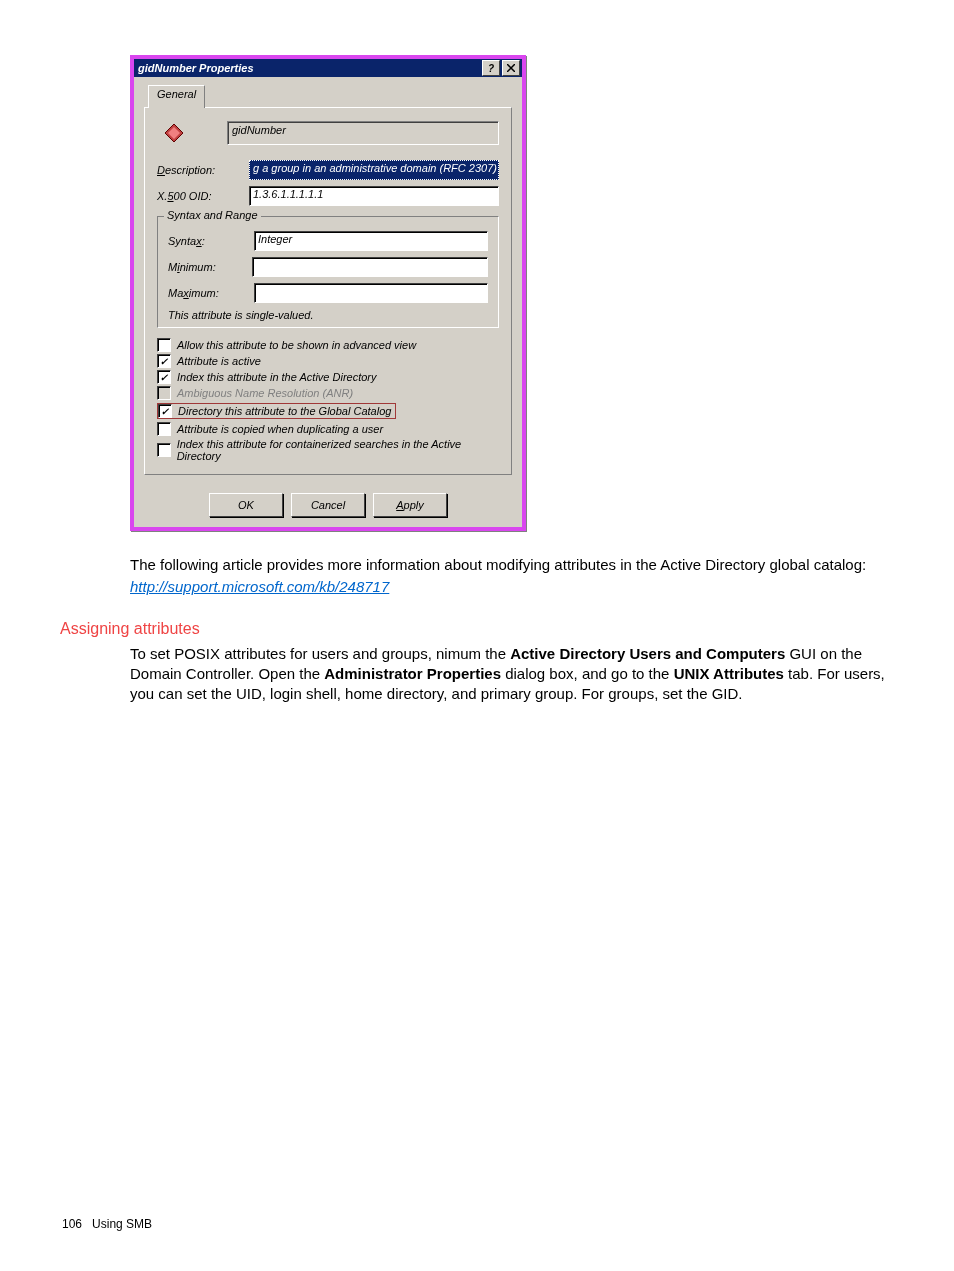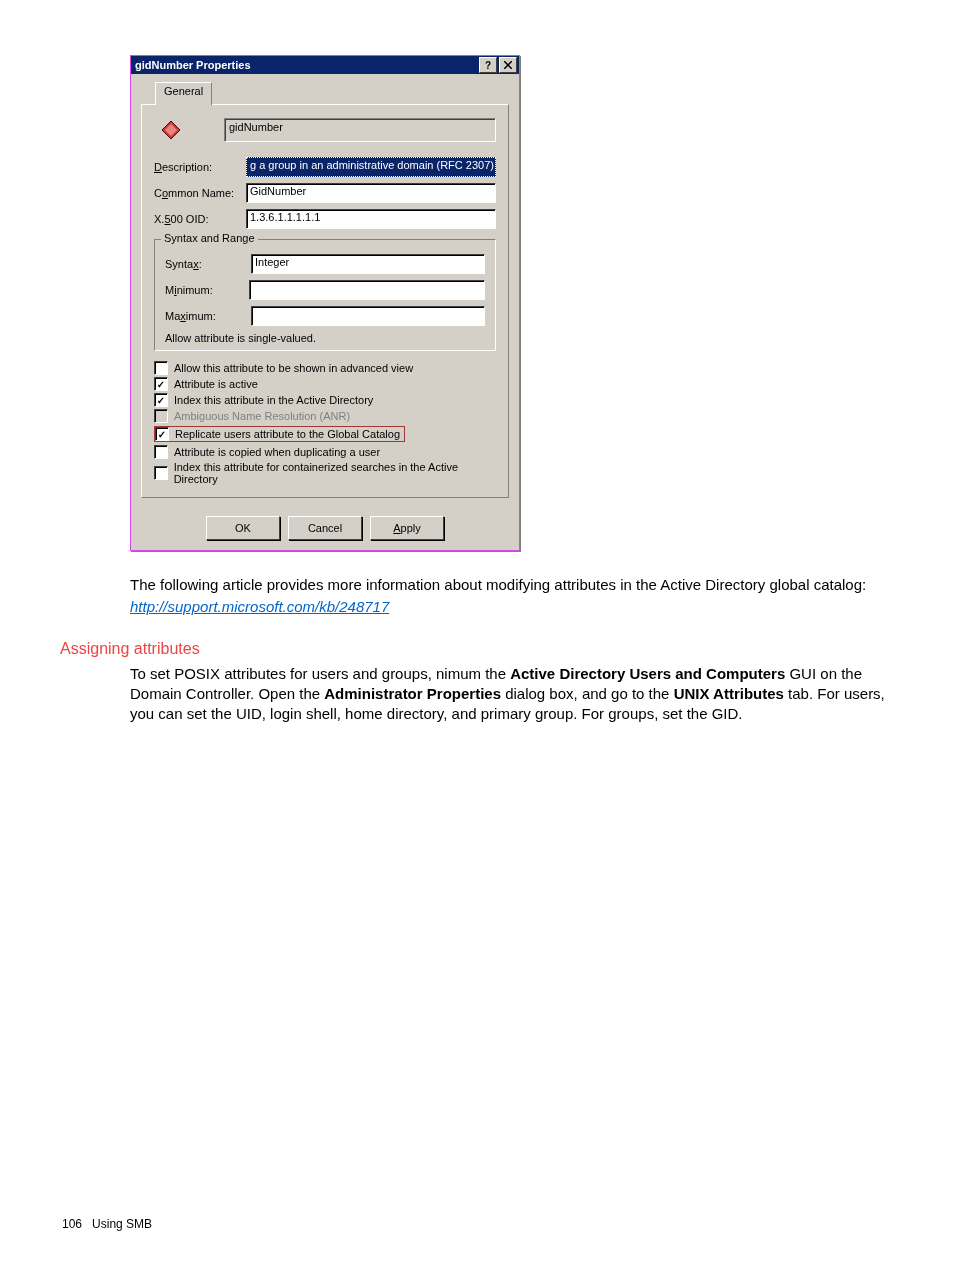--- a/index.html
+++ b/index.html
@@ -12,25 +12,26 @@
     position: relative;
     color: #000;
   }
   .page-wrap {
     padding: 55px 60px 0 60px;
   }
   
   .dialog {
     width: 388px;
     margin-left: 70px;
-    border: 1px solid #d946ef;
+    border: 4px solid #d946ef;
     background: #d4d0c8;
     font-family: Tahoma, Arial, sans-serif;
     font-size: 11px;
     box-shadow: 1px 1px 0 #808080;
+    font-style: italic;
   }
   .titlebar {
     background: #0a246a;
     background: linear-gradient(90deg,#0a246a,#0a246a);
     color: #fff;
     display: flex;
     align-items: center;
     height: 18px;
     padding: 0 2px;
     font-weight: bold;
@@ -45,21 +46,21 @@
     color: #000;
     font-size: 10px;
     font-weight: bold;
     display: flex; align-items: center; justify-content: center;
     margin-left: 2px;
   }
   .dlg-body { padding: 8px 10px 10px 10px; }
   .tabrow { height: 22px; position: relative; }
   .tab {
     position: absolute;
-    top: 0; left: 14px;
+    top: 0; left: 4px;
     height: 20px;
     padding: 2px 8px 0 8px;
     border: 1px solid #fff;
     border-right-color:#808080;
     border-bottom: none;
     background: #d4d0c8;
     font-size: 11px;
   }
   .tabpanel {
     border: 1px solid #fff;
@@ -195,43 +196,39 @@
             </svg>
           </div>
           <div class="headbox">gidNumber</div>
         </div>
 
         <div class="formrow">
           <span class="lbl"><span class="und">D</span>escription:</span>
           <div class="sunken sel">g a group in an administrative domain (RFC 2307)</div>
         </div>
         <div class="formrow">
-          <span class="lbl">C<span class="und">o</span>mmon Name:</span>
-          <div class="sunken">GidNumber</div>
-        </div>
-        <div class="formrow">
           <span class="lbl">X.<span class="und">5</span>00 OID:</span>
           <div class="sunken">1.3.6.1.1.1.1.1</div>
         </div>
 
         <div class="groupbox">
           <span class="grouptitle">Syntax and Range</span>
           <div class="formrow">
             <span class="lbl" style="width:86px">Synta<span class="und">x</span>:</span>
             <div class="sunken">Integer</div>
           </div>
           <div class="formrow">
             <span class="lbl" style="width:84px">M<span class="und">i</span>nimum:</span>
             <div class="sunken"></div>
           </div>
           <div class="formrow">
             <span class="lbl" style="width:86px">Ma<span class="und">x</span>imum:</span>
             <div class="sunken"></div>
           </div>
-          <div class="note">Allow attribute is single-valued.</div>
+          <div class="note">This attribute is single-valued.</div>
         </div>
 
         <div class="checks">
           <div class="chkrow">
             <div class="chk"></div>
             <span class="chklabel">Allow this attribute to be shown in advanced view</span>
           </div>
           <div class="chkrow">
             <div class="chk">✓</div>
             <span class="chklabel">Attribute is active</span>
@@ -240,21 +237,21 @@
             <div class="chk">✓</div>
             <span class="chklabel">Index this attribute in the Active Directory</span>
           </div>
           <div class="chkrow">
             <div class="chk disabled"></div>
             <span class="chklabel disabled">Ambiguous Name Resolution (ANR)</span>
           </div>
           <div>
             <span class="boxed-wrap">
               <div class="chk">✓</div>
-              <span class="chklabel">Replicate users attribute to the Global Catalog</span>
+              <span class="chklabel">Directory this attribute to the Global Catalog</span>
             </span>
           </div>
           <div class="chkrow">
             <div class="chk"></div>
             <span class="chklabel">Attribute is copied when duplicating a user</span>
           </div>
           <div class="chkrow">
             <div class="chk"></div>
             <span class="chklabel">Index this attribute for containerized searches in the Active Directory</span>
           </div>

